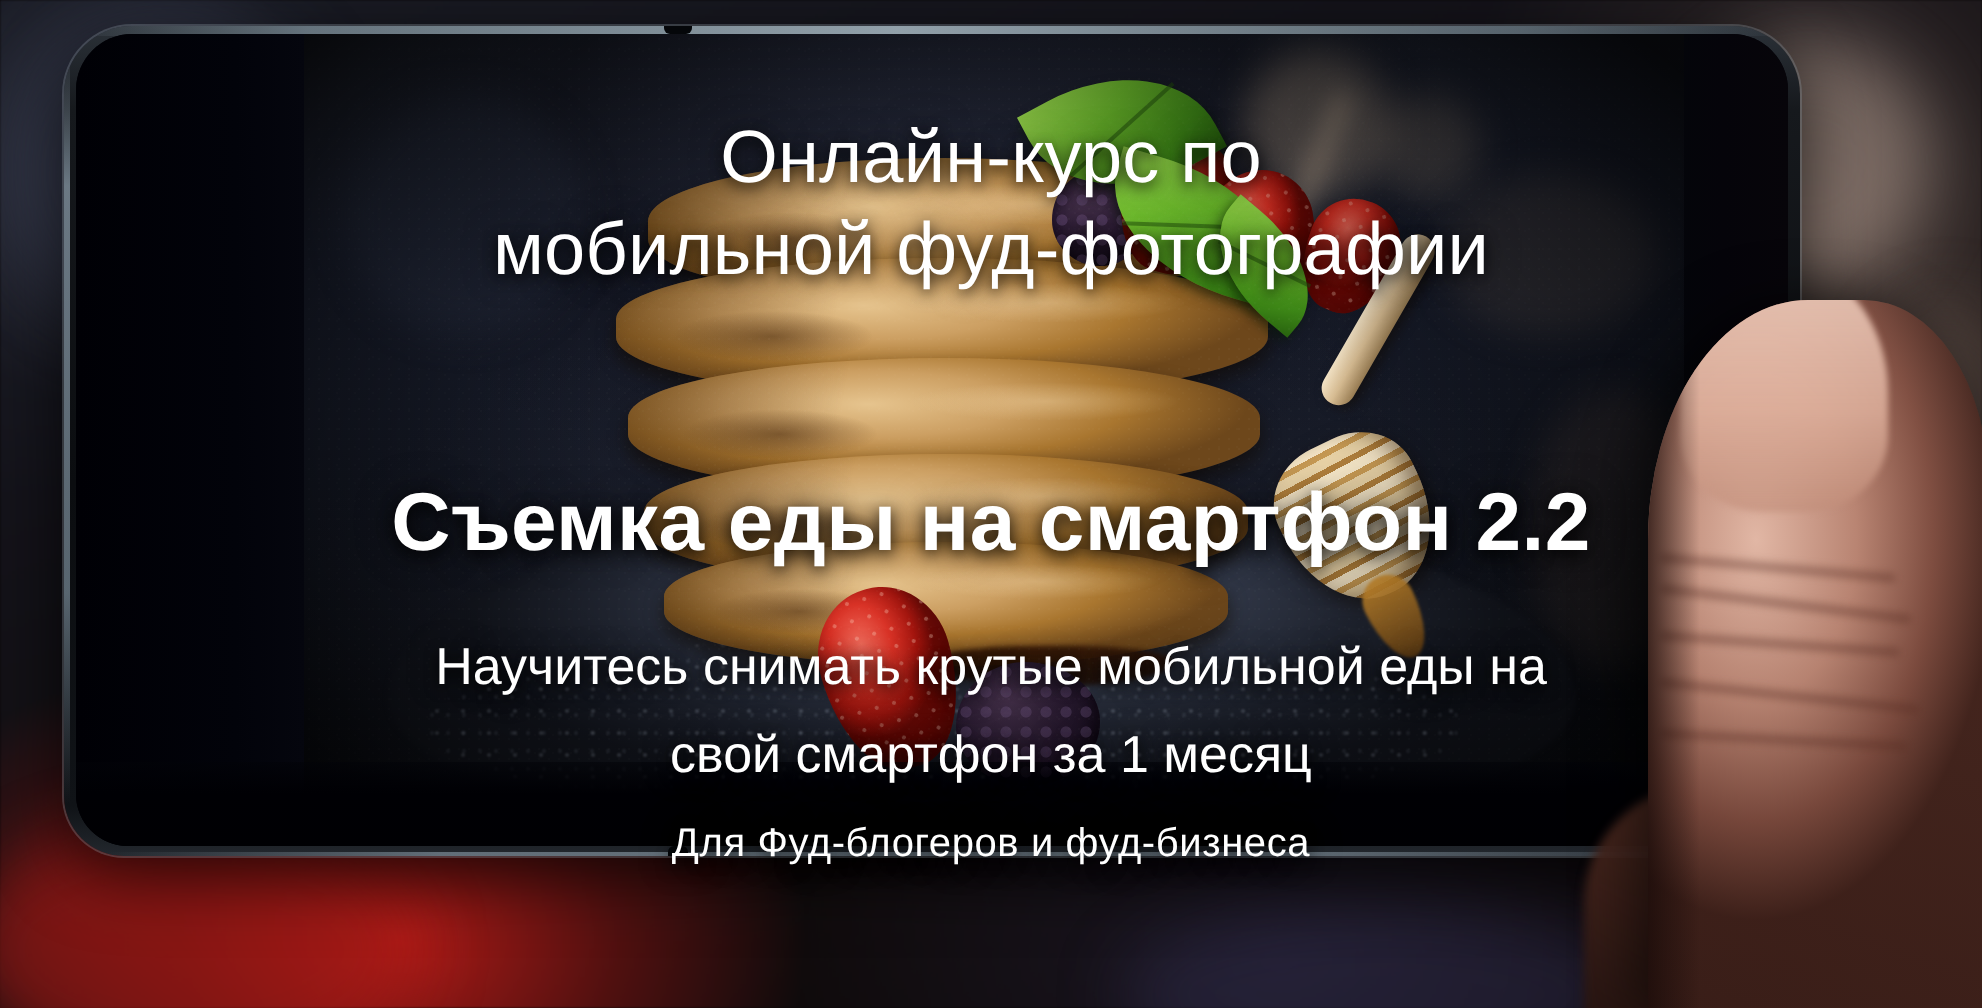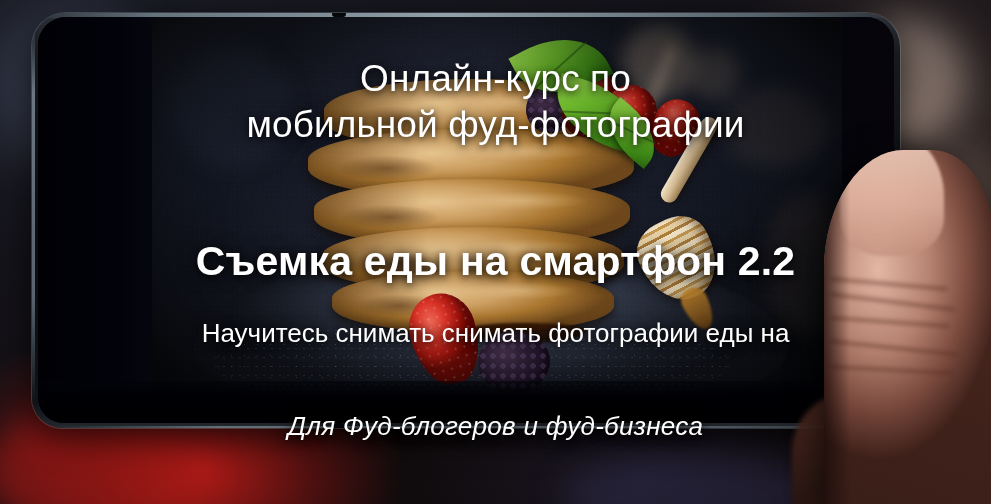--- a/index.html
+++ b/index.html
@@ -422,23 +422,22 @@
     line-height: 1.2;
     text-shadow: 0 2px 7px rgba(0,0,0,0.8), 0 0 14px rgba(0,0,0,0.55);
   }
   .subline-1 { top: 318px; }
   .subline-2 { top: 362px; }
 
   .tagline {
     position: absolute;
     left: 0; right: 0;
     top: 411px;
-    font-size: 26px;
+    font-size: 20px;
     font-weight: 400;
-    font-style: italic;
     letter-spacing: 0.3px;
     text-shadow: 0 2px 8px rgba(0,0,0,0.9), 0 0 16px rgba(0,0,0,0.7);
   }
 </style>
 </head>
 <body>
 
 <div class="promo-canvas">
 
   <div class="bg-scene"></div>
@@ -520,18 +519,19 @@
     <div class="knuckle-crease crease-5"></div>
     <div class="thumb-shadow-edge"></div>
   </div>
 
   <div class="text-overlay">
     <div class="eyebrow-line eyebrow-2">мобильной фуд-фотографии</div>
     <div class="eyebrow-line eyebrow-1">Онлайн-курс по</div>
 
     <h1 class="headline">Съемка еды на смартфон 2.2</h1>
 
-    <div class="subline subline-1">Научитесь снимать снимать фотографии еды на</div>
+    <div class="subline subline-1">Научитесь снимать крутые мобильной еды на</div>
+    <div class="subline subline-2">свой смартфон за 1 месяц</div>
 
     <div class="tagline">Для Фуд-блогеров и фуд-бизнеса</div>
   </div>
 
 </div>
 
 </body></html>

